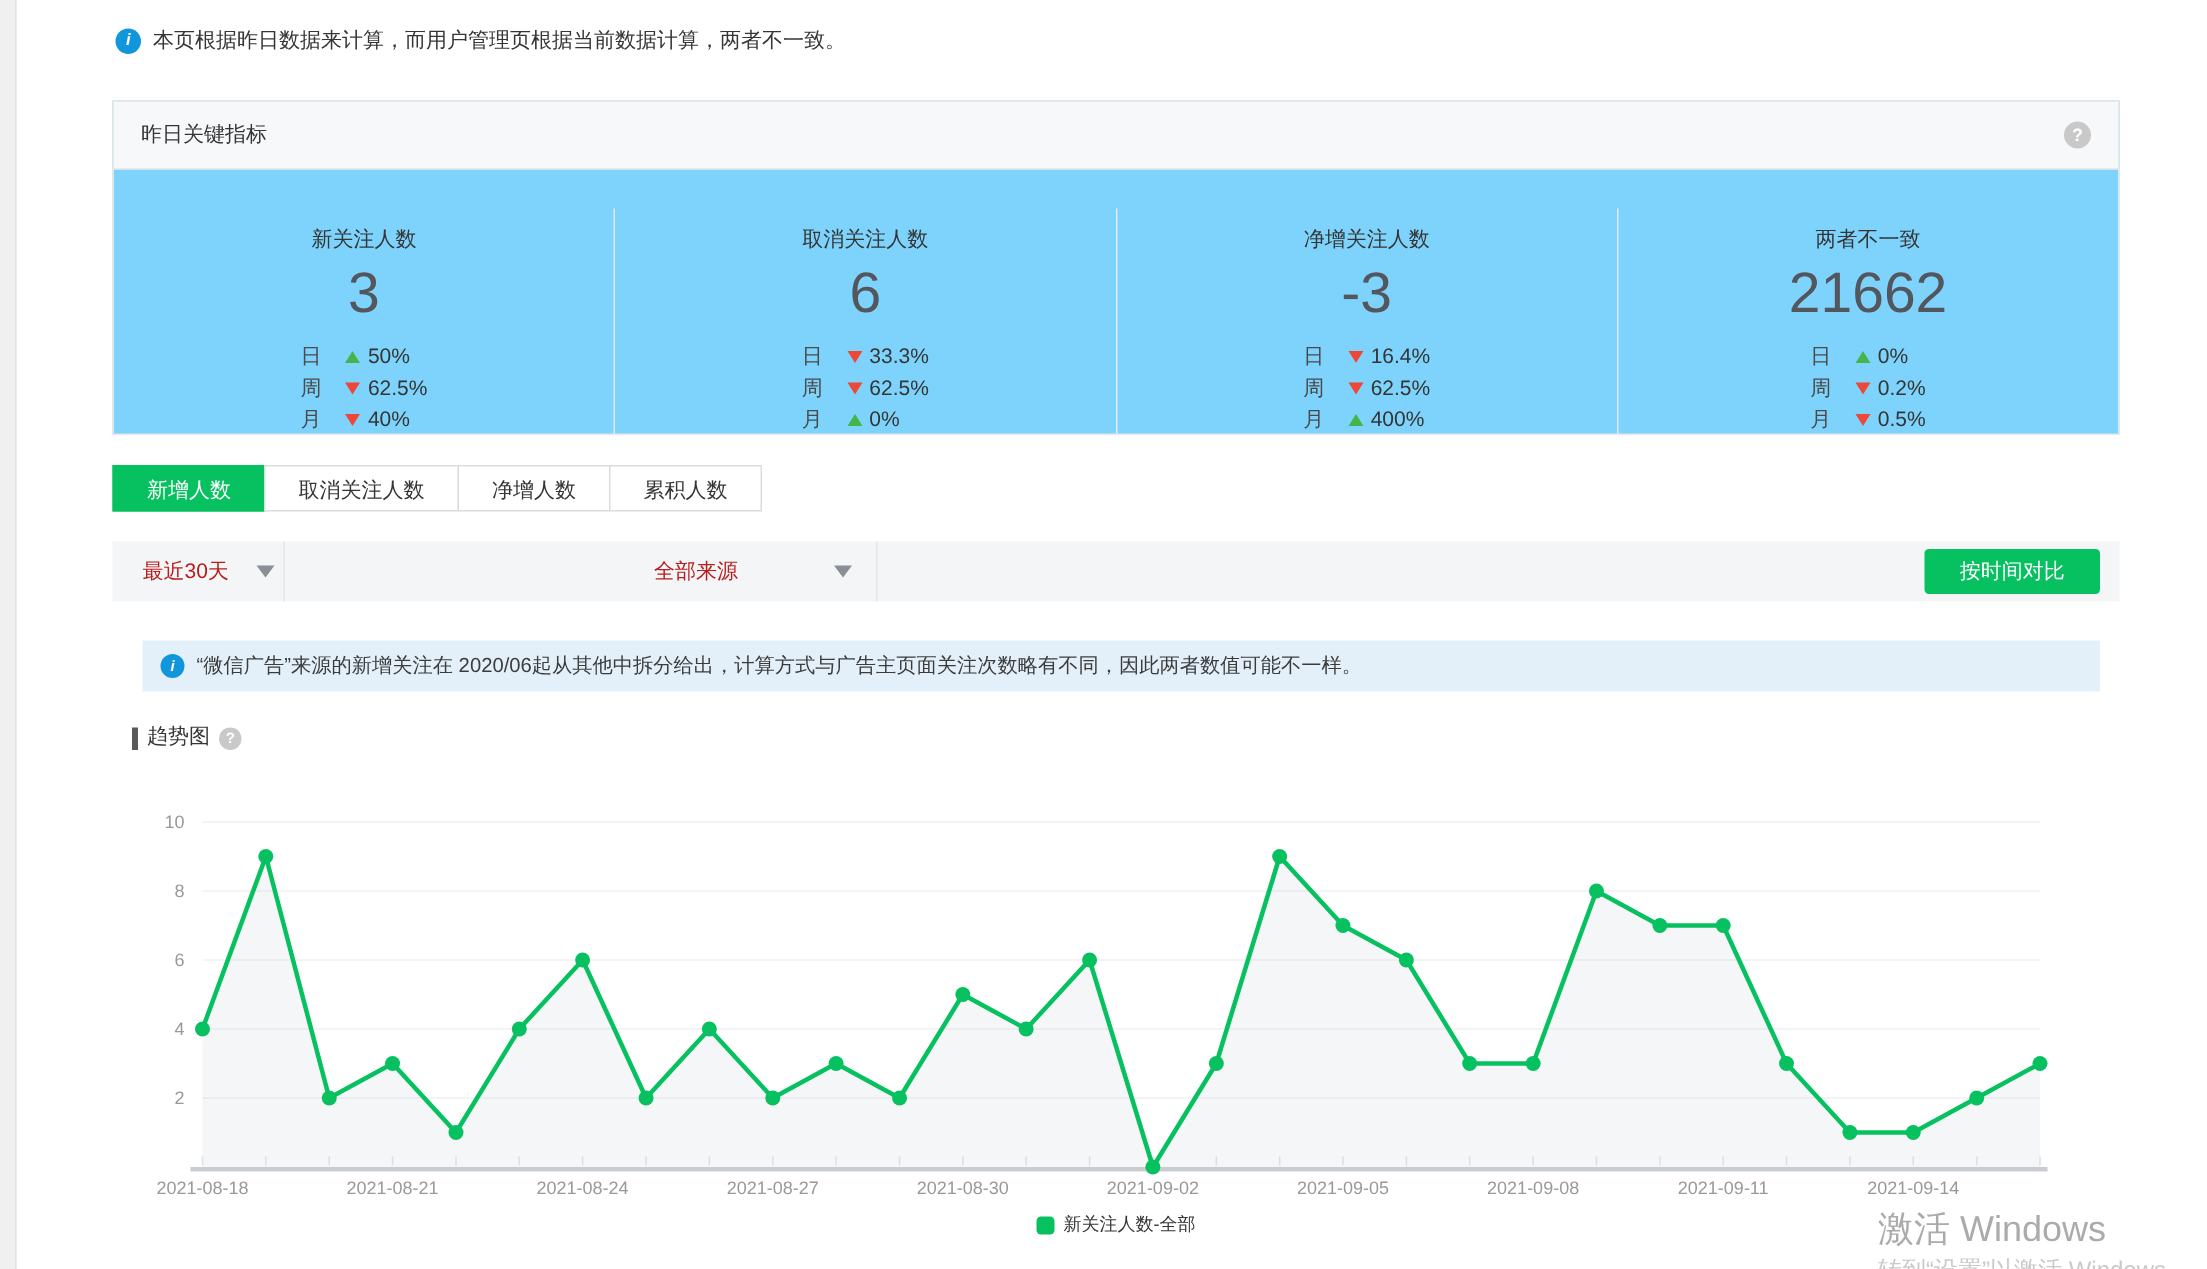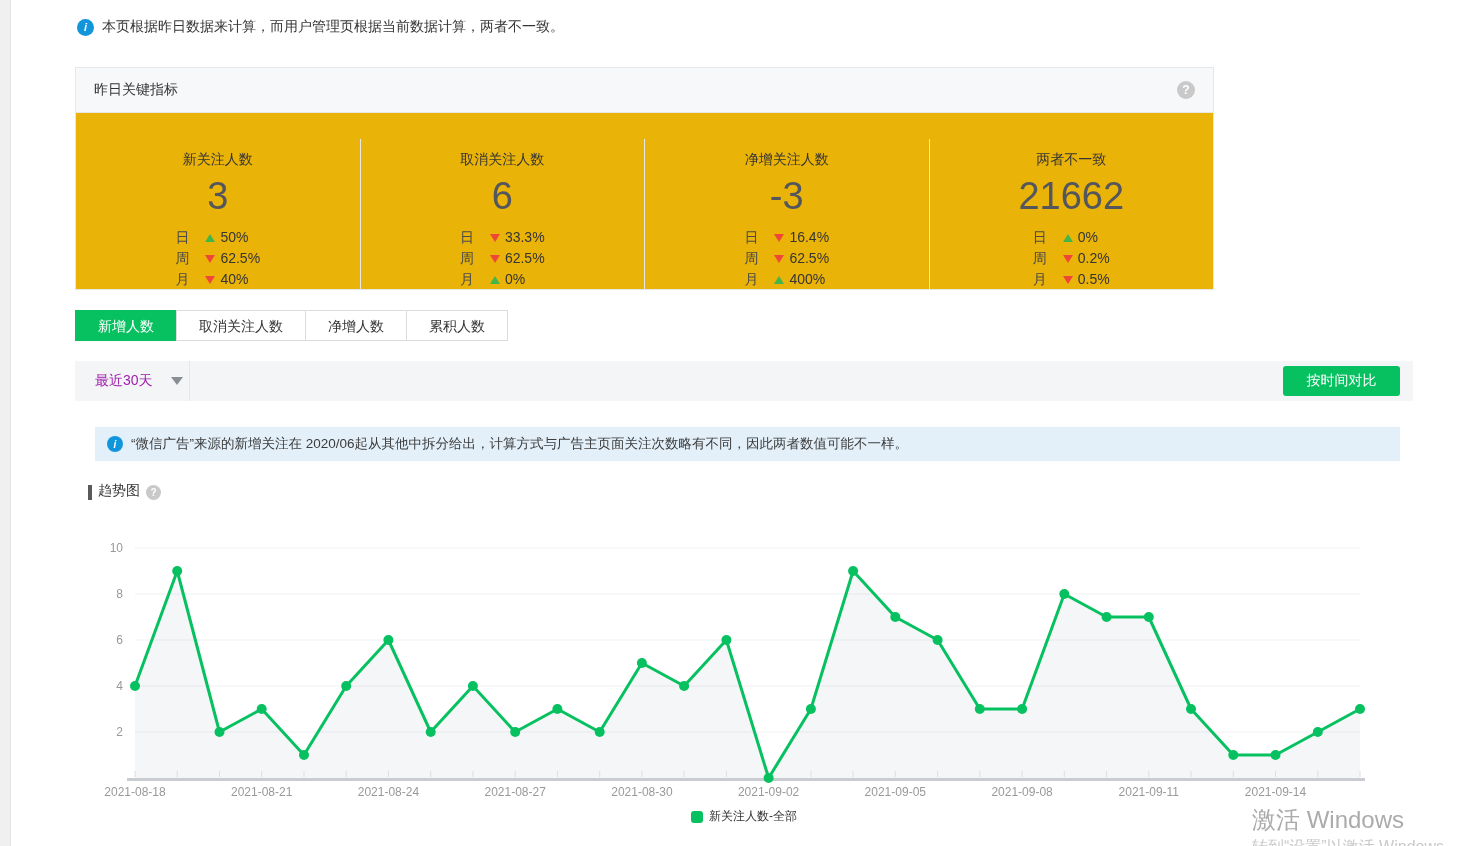--- a/index.html
+++ b/index.html
@@ -6,21 +6,21 @@
     font-family:"Liberation Sans","DejaVu Sans",sans-serif;color:#333;}
   .left-strip{position:absolute;left:0;top:0;width:10px;height:846px;background:#f0f0f0;border-right:1px solid #e3e3e3;}
   .page{position:absolute;left:0;top:0;width:1471px;height:846px;}
 
   
   .notice{position:absolute;left:77px;top:18px;display:flex;align-items:center;gap:8px;font-size:14px;color:#353535;}
   .info-icon{display:inline-flex;align-items:center;justify-content:center;width:17px;height:17px;border-radius:50%;
     background:var(--info_blue);color:#fff;font-size:11px;font-weight:bold;font-style:italic;flex:none;}
 
   
-  .panel{position:absolute;left:75px;top:67px;width:1139px;height:223px;border:1px solid #e7e7e7;background:#eab308;box-sizing:border-box;}
+  .panel{position:absolute;left:75px;top:67px;width:1338px;height:223px;border:1px solid #e7e7e7;background:#7dd3fc;box-sizing:border-box;}
   .panel-header{height:44px;background:#f7f8fa;border-bottom:1px solid #e7e7e7;display:flex;align-items:center;
     justify-content:space-between;padding:0 18px;font-size:14px;color:#353535;}
   .q-icon{display:inline-flex;align-items:center;justify-content:center;width:18px;height:18px;border-radius:50%;
     background:#c9c9c9;color:#fff;font-size:12px;font-weight:bold;cursor:pointer;}
   .q-icon.small{width:15px;height:15px;font-size:10px;}
   .panel-body{display:flex;height:177px;align-items:flex-end;}
   .metric{flex:1;display:flex;flex-direction:column;align-items:center;padding-top:12px;box-sizing:border-box;}
   .metric + .metric{border-left:1px solid #e7e7e7;}
   .m-label{font-size:14px;color:#353535;}
   .m-value{font-size:38px;color:#53565c;line-height:46px;margin-top:4px;}
@@ -34,21 +34,21 @@
 
   
   .tabs{position:absolute;left:75px;top:310px;display:flex;border-radius:11px;}
   .tab{height:31px;line-height:31px;padding:0 22px;font-size:14px;color:#353535;background:#fff;
     border:1px solid #dcdcdc;margin-left:-1px;cursor:pointer;box-sizing:border-box;}
   .tab:first-child{margin-left:0;}
   .tab.active{background:var(--accent);border-color:var(--accent);color:#fff;}
 
   
   .filter-bar{position:absolute;left:75px;top:361px;width:1338px;height:40px;background:#f3f5f7;box-sizing:border-box;}
-  .filter-item{position:absolute;top:0;height:40px;display:flex;align-items:center;font-size:14px;color:#a21caf;
+  .filter-item{position:absolute;top:0;height:40px;display:flex;align-items:center;font-size:14px;color:#b91c1c;
     border-right:1px solid #e3e6ea;box-sizing:border-box;cursor:pointer;}
   .caret{width:0;height:0;border-left:6px solid transparent;border-right:6px solid transparent;border-top:8px solid #8a8f96;}
   .compare-btn{position:absolute;right:13px;top:5px;width:117px;height:30px;background:var(--accent);color:#fff;
     border:none;border-radius:3px;font-size:14px;font-family:inherit;cursor:pointer;}
 
   
   .banner{position:absolute;left:95px;top:427px;width:1305px;height:34px;background:#e3f0fa;display:flex;
     align-items:center;gap:8px;padding-left:12px;box-sizing:border-box;font-size:13.5px;color:#3c3c3c;}
   .info-icon.small{width:16px;height:16px;font-size:10px;}
 
@@ -180,20 +180,24 @@
     <div class="tab active">新增人数</div>
     <div class="tab">取消关注人数</div>
     <div class="tab">净增人数</div>
     <div class="tab">累积人数</div>
   </div>
 
   <div class="filter-bar">
     <div class="filter-item" style="left:0;width:115px;padding-left:20px;">
       <span>最近30天</span>
       <span class="caret" style="margin-left:18px;"></span>
+    </div>
+    <div class="filter-item" style="left:345px;width:165px;padding-left:16px;padding-right:16px;justify-content:space-between;">
+      <span>全部来源</span>
+      <span class="caret"></span>
     </div>
     <button class="compare-btn">按时间对比</button>
   </div>
 
   <div class="banner">
     <span class="info-icon small">i</span>
     <span>“微信广告”来源的新增关注在 2020/06起从其他中拆分给出，计算方式与广告主页面关注次数略有不同，因此两者数值可能不一样。</span>
   </div>
 
   <div class="chart-title">

